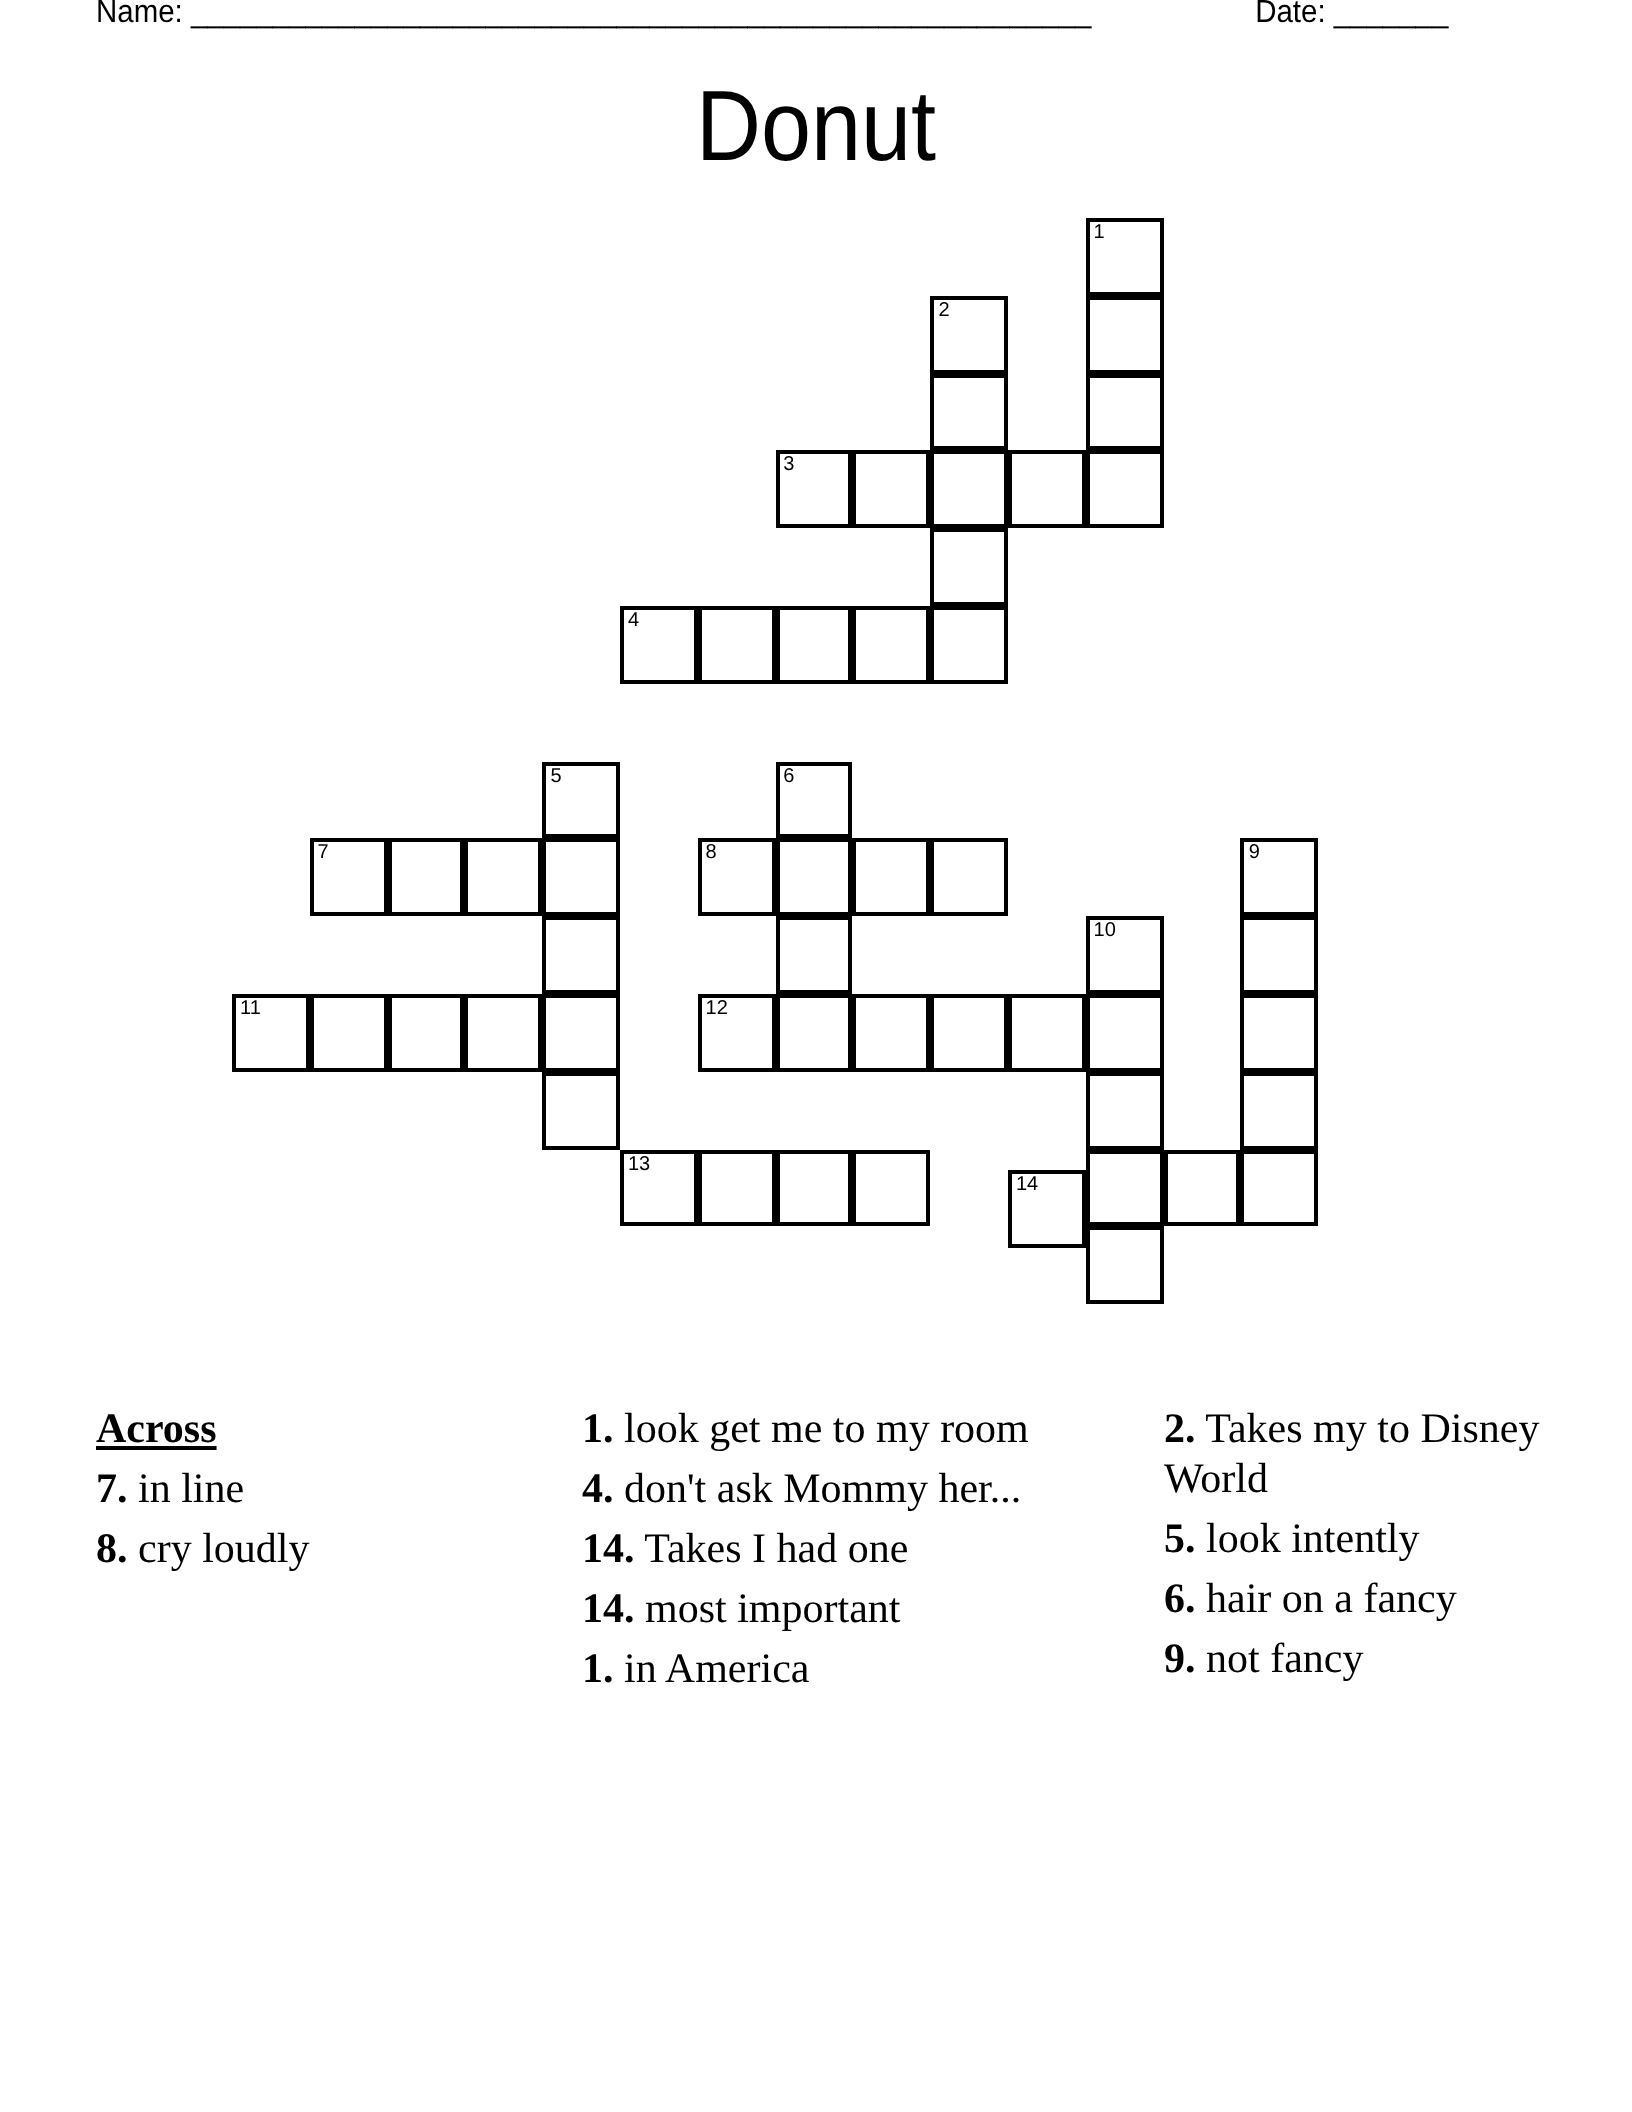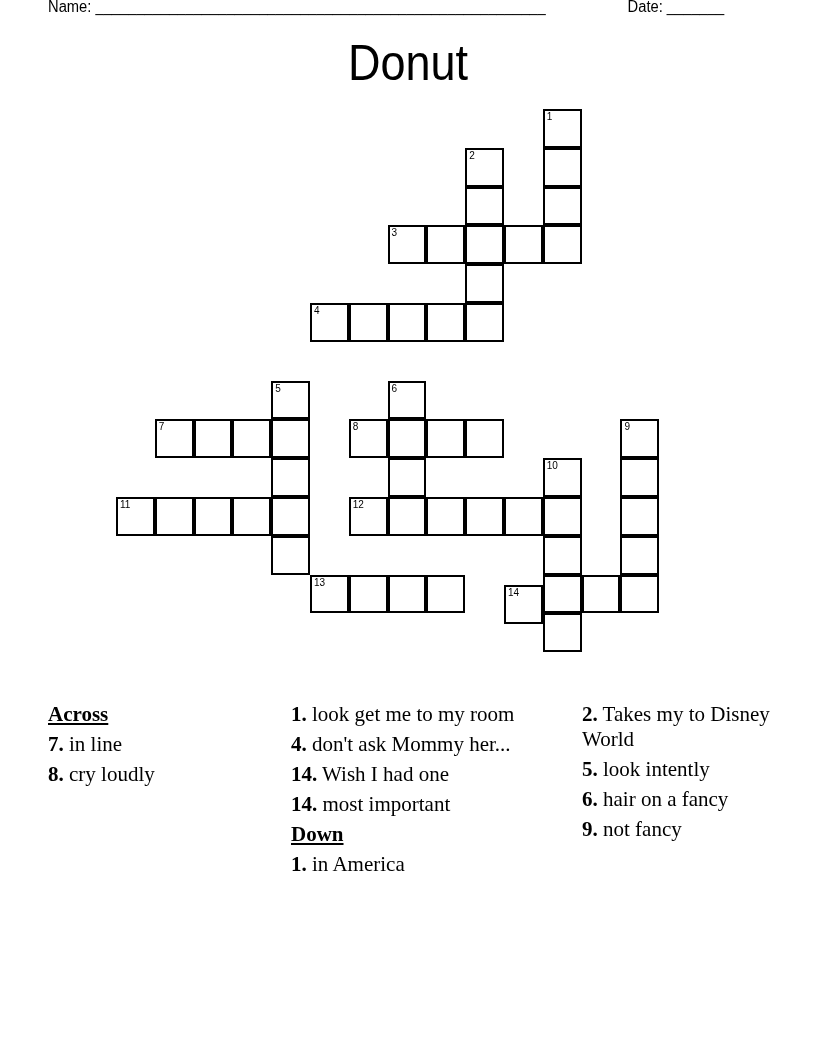--- a/index.html
+++ b/index.html
@@ -130,23 +130,22 @@
 
 <div class="clues col1">
   <div class="section-head">Across</div>
   <div class="clue"><span class="n">7.</span><span> in line</span></div>
   <div class="clue"><span class="n">8.</span><span> cry loudly</span></div>
 </div>
 
 <div class="clues col2">
   <div class="clue"><span class="n">1.</span><span> look get me to my room</span></div>
   <div class="clue"><span class="n">4.</span><span> don't ask Mommy her...</span></div>
-  <div class="clue"><span class="n">14.</span><span> Wish I had one</span></div>
+  <div class="clue"><span class="n">14.</span><span> Takes I had one</span></div>
   <div class="clue"><span class="n">14.</span><span> most important</span></div>
-  <div class="section-head">Down</div>
   <div class="clue"><span class="n">1.</span><span> in America</span></div>
 </div>
 
 <div class="clues col3">
   <div class="clue"><span class="n">2.</span><span> Takes my to Disney World</span></div>
   <div class="clue"><span class="n">5.</span><span> look intently</span></div>
   <div class="clue"><span class="n">6.</span><span> hair on a fancy</span></div>
   <div class="clue"><span class="n">9.</span><span> not fancy</span></div>
 </div>
 

